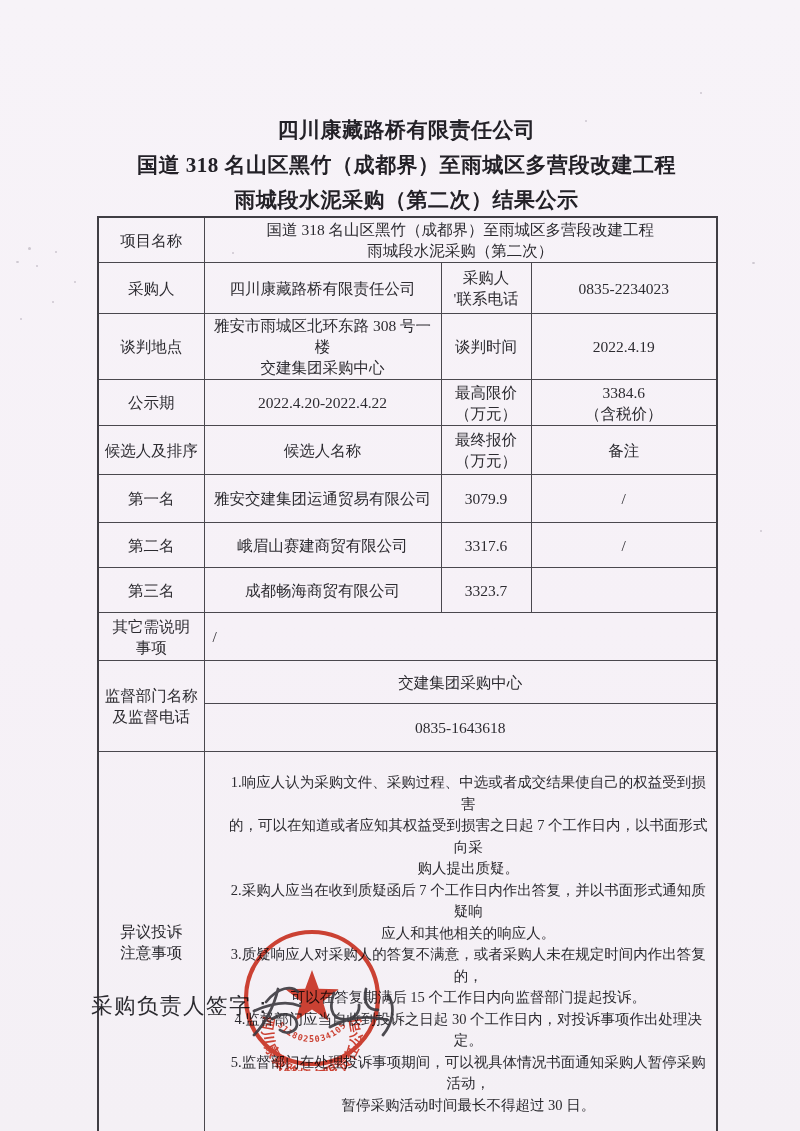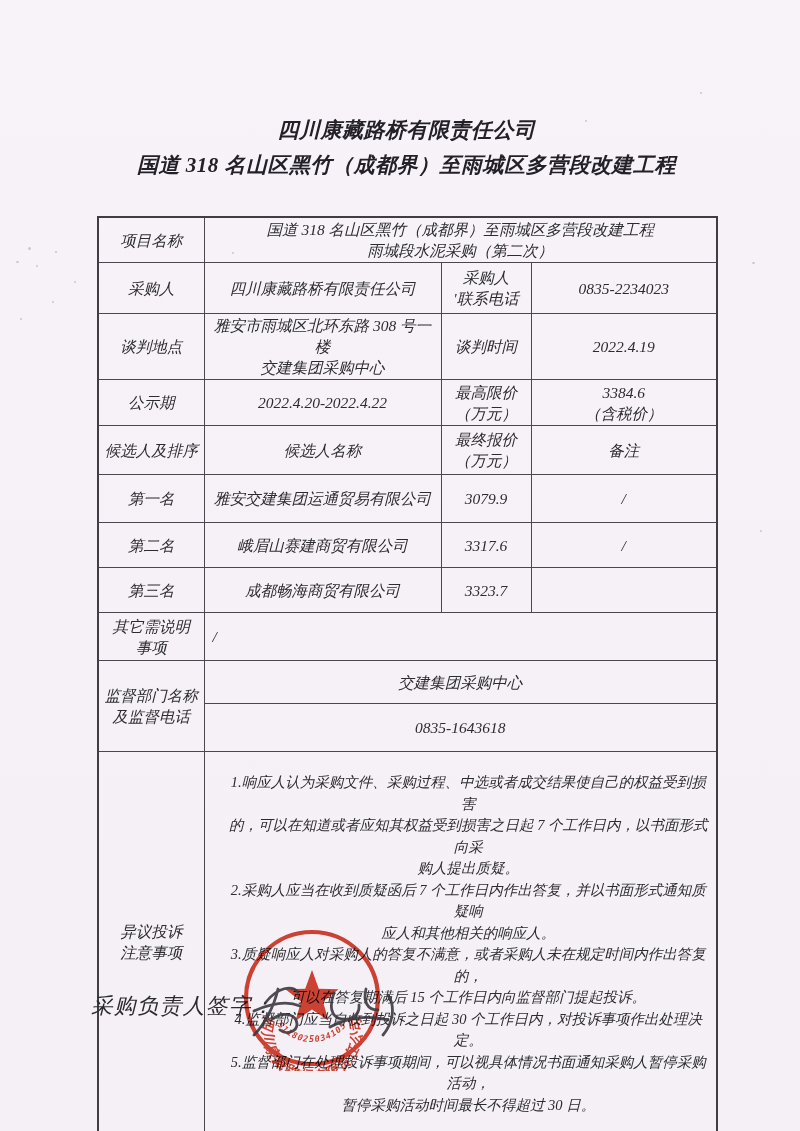--- a/index.html
+++ b/index.html
@@ -5,21 +5,20 @@
   html,body{margin:0;padding:0;}
   body{
     width:800px;height:1131px;
     font-family:"Liberation Serif","DejaVu Serif",serif;
     background:#efeaf0;
   }
   .page{
     position:relative;width:800px;height:1131px;overflow:hidden;
     background:linear-gradient(180deg,#f7f3f8 0%,#f6f1f7 55%,#f4f0f5 100%);
     color:#2c2b30;
-    font-style:italic;
   }
   
   .titles{
     position:absolute;left:97px;top:113px;width:619px;
     text-align:center;font-weight:bold;color:#232127;
   }
   .title-line{font-size:21px;line-height:35px;letter-spacing:0.5px;white-space:nowrap;}
   
   .doc-table{
     position:absolute;left:97px;top:216px;
@@ -52,20 +51,21 @@
   .speck{position:absolute;border-radius:50%;background:#aca4ae;opacity:.55;}
 </style>
 </head>
 <body>
 
 <div class="page">
 
   <div class="titles">
     <div class="title-line">四川康藏路桥有限责任公司</div>
     <div class="title-line">国道 318 名山区黑竹（成都界）至雨城区多营段改建工程</div>
+    <div class="title-line">雨城段水泥采购（第二次）结果公示</div>
   </div>
 
   <table class="doc-table">
     <colgroup>
       <col style="width:106px">
         <col style="width:237px">
         <col style="width:90px">
         <col style="width:186px">
     </colgroup>
     <tbody>

